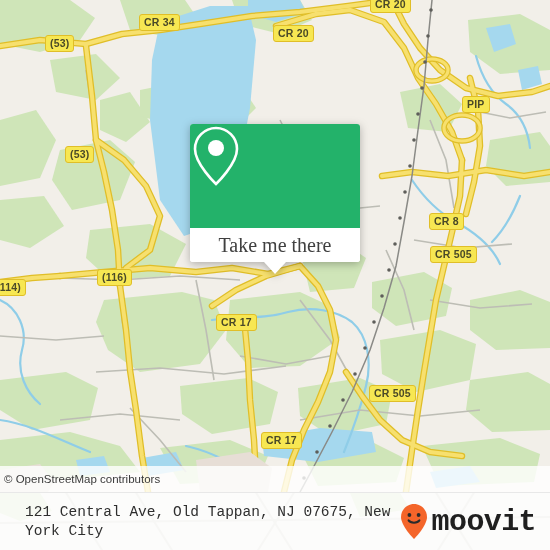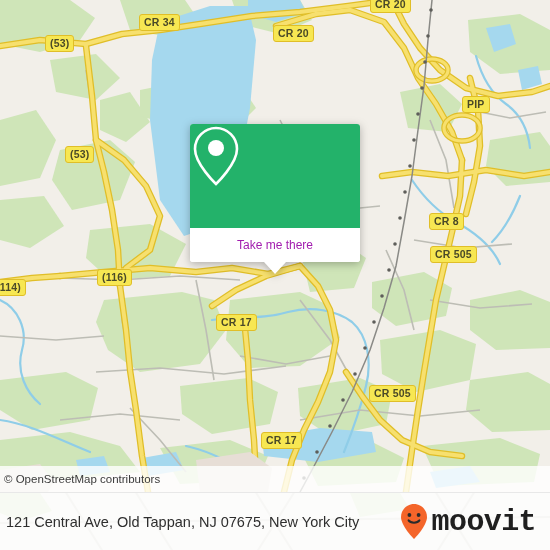--- a/index.html
+++ b/index.html
@@ -53,22 +53,22 @@
   }
   #popup-head{
     height:104px;background:#23B26A;
     display:flex;align-items:center;justify-content:center;
   }
   #popup-foot{
     height:34px;background:#ffffff;
     display:flex;align-items:center;justify-content:center;
   }
   #popup-foot span{
-    font-size:12px;color:#a21caf;
-    font-family:Liberation Sans, sans-serif;
+    font-size:20px;color:#404040;
+    font-family:Liberation Serif, serif;
   }
   #popup-tail{
     position:absolute;left:50%;top:138px;margin-left:-11px;
     width:0;height:0;
     border-left:11px solid transparent;
     border-right:11px solid transparent;
     border-top:12px solid #ffffff;
   }
 
   
@@ -77,24 +77,24 @@
     background:#ffffff;
     display:flex;align-items:center;
     border-top:1px solid #e8e8e8;
     overflow:hidden;
   }
   #footer-watermark{
     position:absolute;left:0;top:0;width:550px;height:58px;opacity:.16;
   }
   #addr{
     position:relative;
-    padding-left:6px;padding-right:10px;
+    padding-left:25px;padding-right:10px;
     font-size:14.5px;line-height:19px;color:#2e2e2e;
     max-width:372px;
-    font-family:Liberation Sans, sans-serif;
+    font-family:Liberation Mono, monospace;
   }
   #brand{
     position:absolute;right:14px;top:50%;transform:translateY(-50%);
     display:flex;align-items:center;gap:3px;
   }
   #brand-text{
     font-size:30px;font-weight:bold;color:#1f1f1f;letter-spacing:-.6px;
     font-family:Liberation Mono, monospace;
     line-height:30px;
   }

